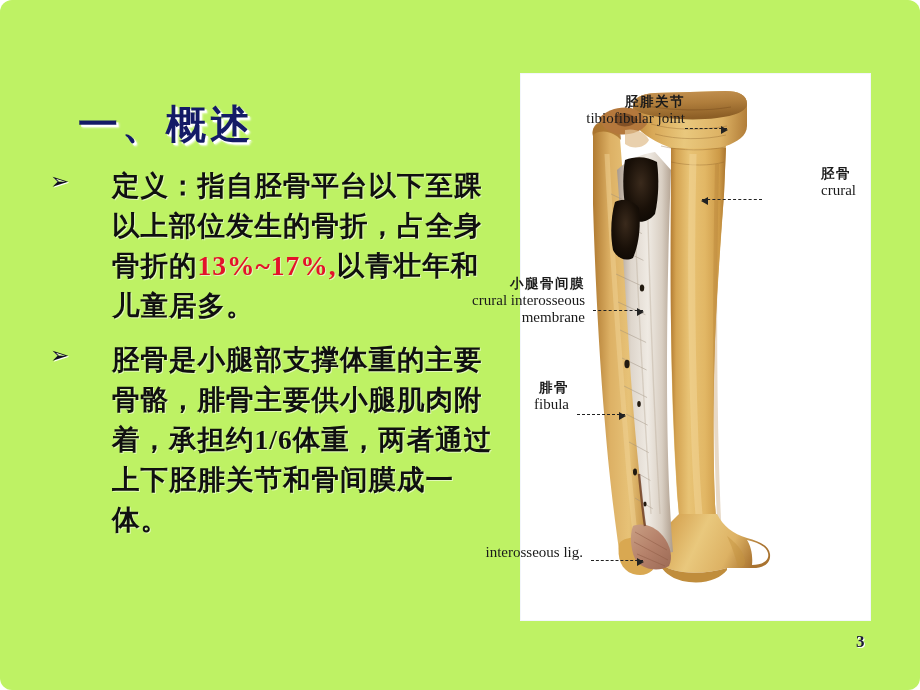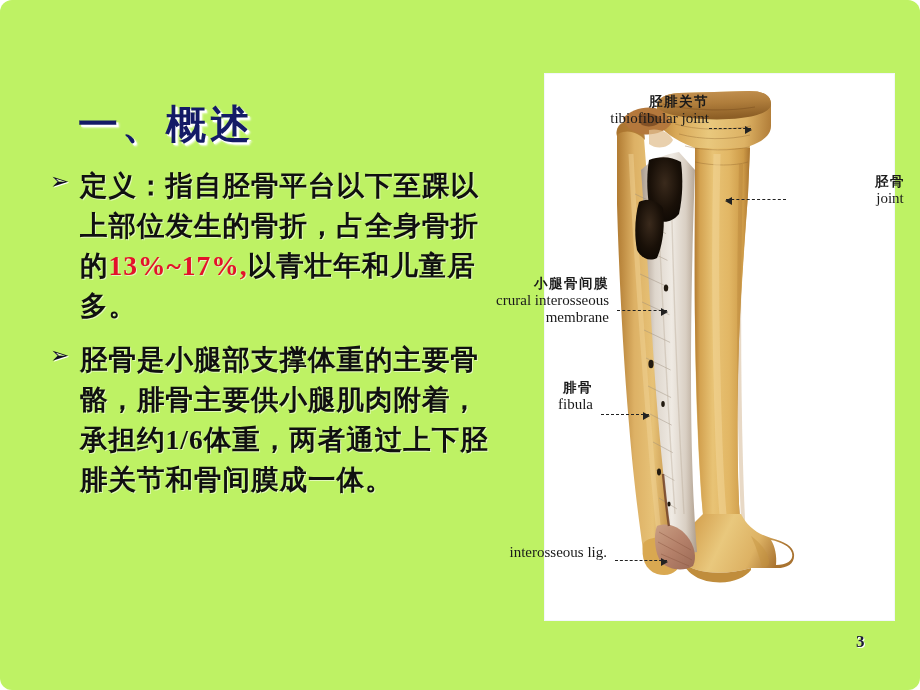--- a/index.html
+++ b/index.html
@@ -58,35 +58,35 @@
   }
   .bullet-text {
     flex: 1 1 auto;
     font-family: "Liberation Serif", "DejaVu Serif", serif;
     font-size: 27.5px;
     font-weight: bold;
     line-height: 40px;
     color: #101010;
     letter-spacing: 1px;
     text-shadow: 1px 1px 0 rgba(255,255,255,0.55);
+    margin-left: 32px;
   }
   .hl-red {
     color: #e3122b;
   }
 
   
   #figure-panel {
     position: absolute;
     left: 521px;
     top: 74px;
     width: 349px;
     height: 546px;
     background: #ffffff;
     box-shadow: 0 0 0 1px #f3f6fb;
-    margin-left: 24px;
   }
   #figure-inner {
     position: absolute;
     inset: 0;
     overflow: hidden;
   }
 
   
   .fig-label {
     position: absolute;
@@ -373,23 +373,23 @@
       <div class="leader" style="left:56px; top:340px; width:48px;"></div>
       <div class="leader" style="left:70px; top:486px; width:52px;"></div>
 
     </div>
 
     <div class="fig-label lbl-right-align" style="left:-466px; top:20px; width:630px;">
       <span class="cn">胫腓关节</span>
       <span class="en">tibiofibular  joint</span>
     </div>
 
-    <div class="fig-label lbl-left-align" style="left:300px; top:100px; width:90px;text-align:center;">
+    <div class="fig-label lbl-left-align" style="left:300px; top:92px; width:90px;">
       <span class="cn">胫骨</span>
-      <span class="en">joint</span>
+      <span class="en">crural</span>
     </div>
 
     <div class="fig-label lbl-right-align" style="left:-466px; top:202px; width:530px;">
       <span class="cn">小腿骨间膜</span>
       <span class="en">crural  interosseous</span>
       <span class="en">membrane</span>
     </div>
 
     <div class="fig-label lbl-right-align" style="left:-466px; top:306px; width:514px;">
       <span class="cn">腓骨</span>

